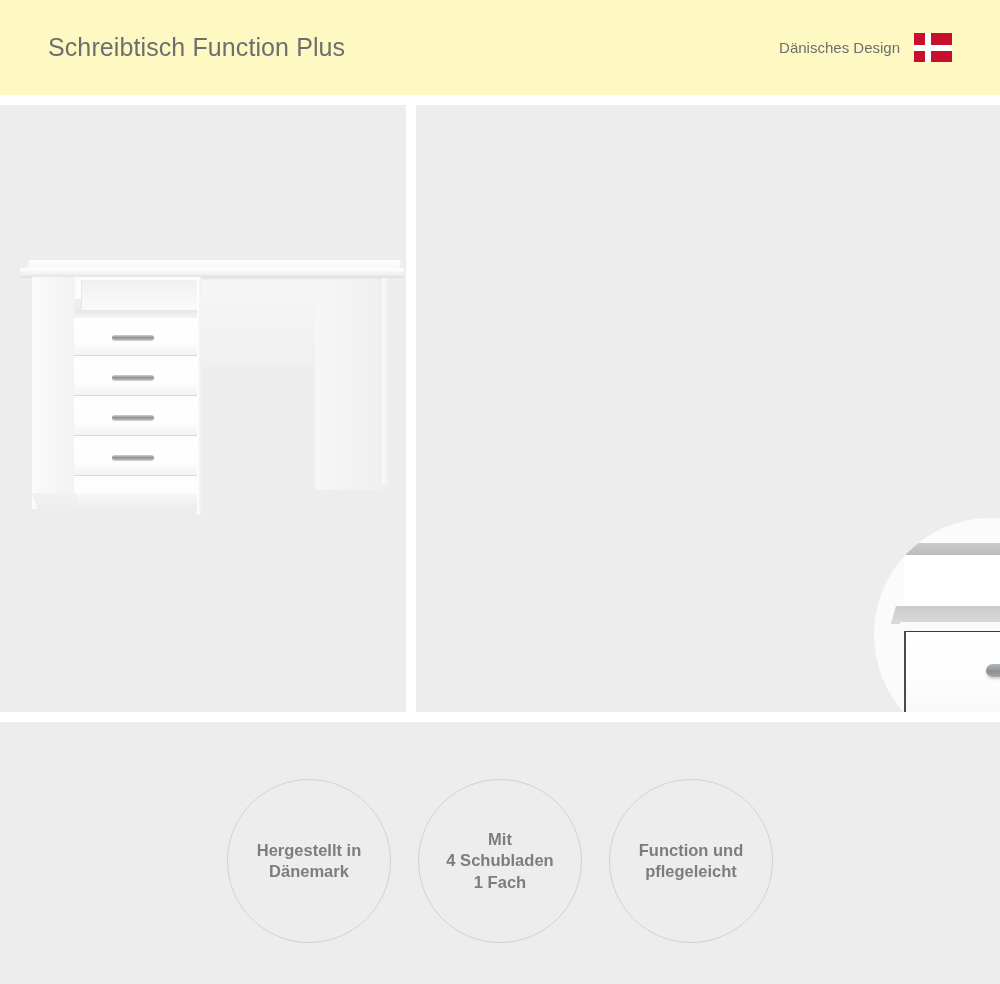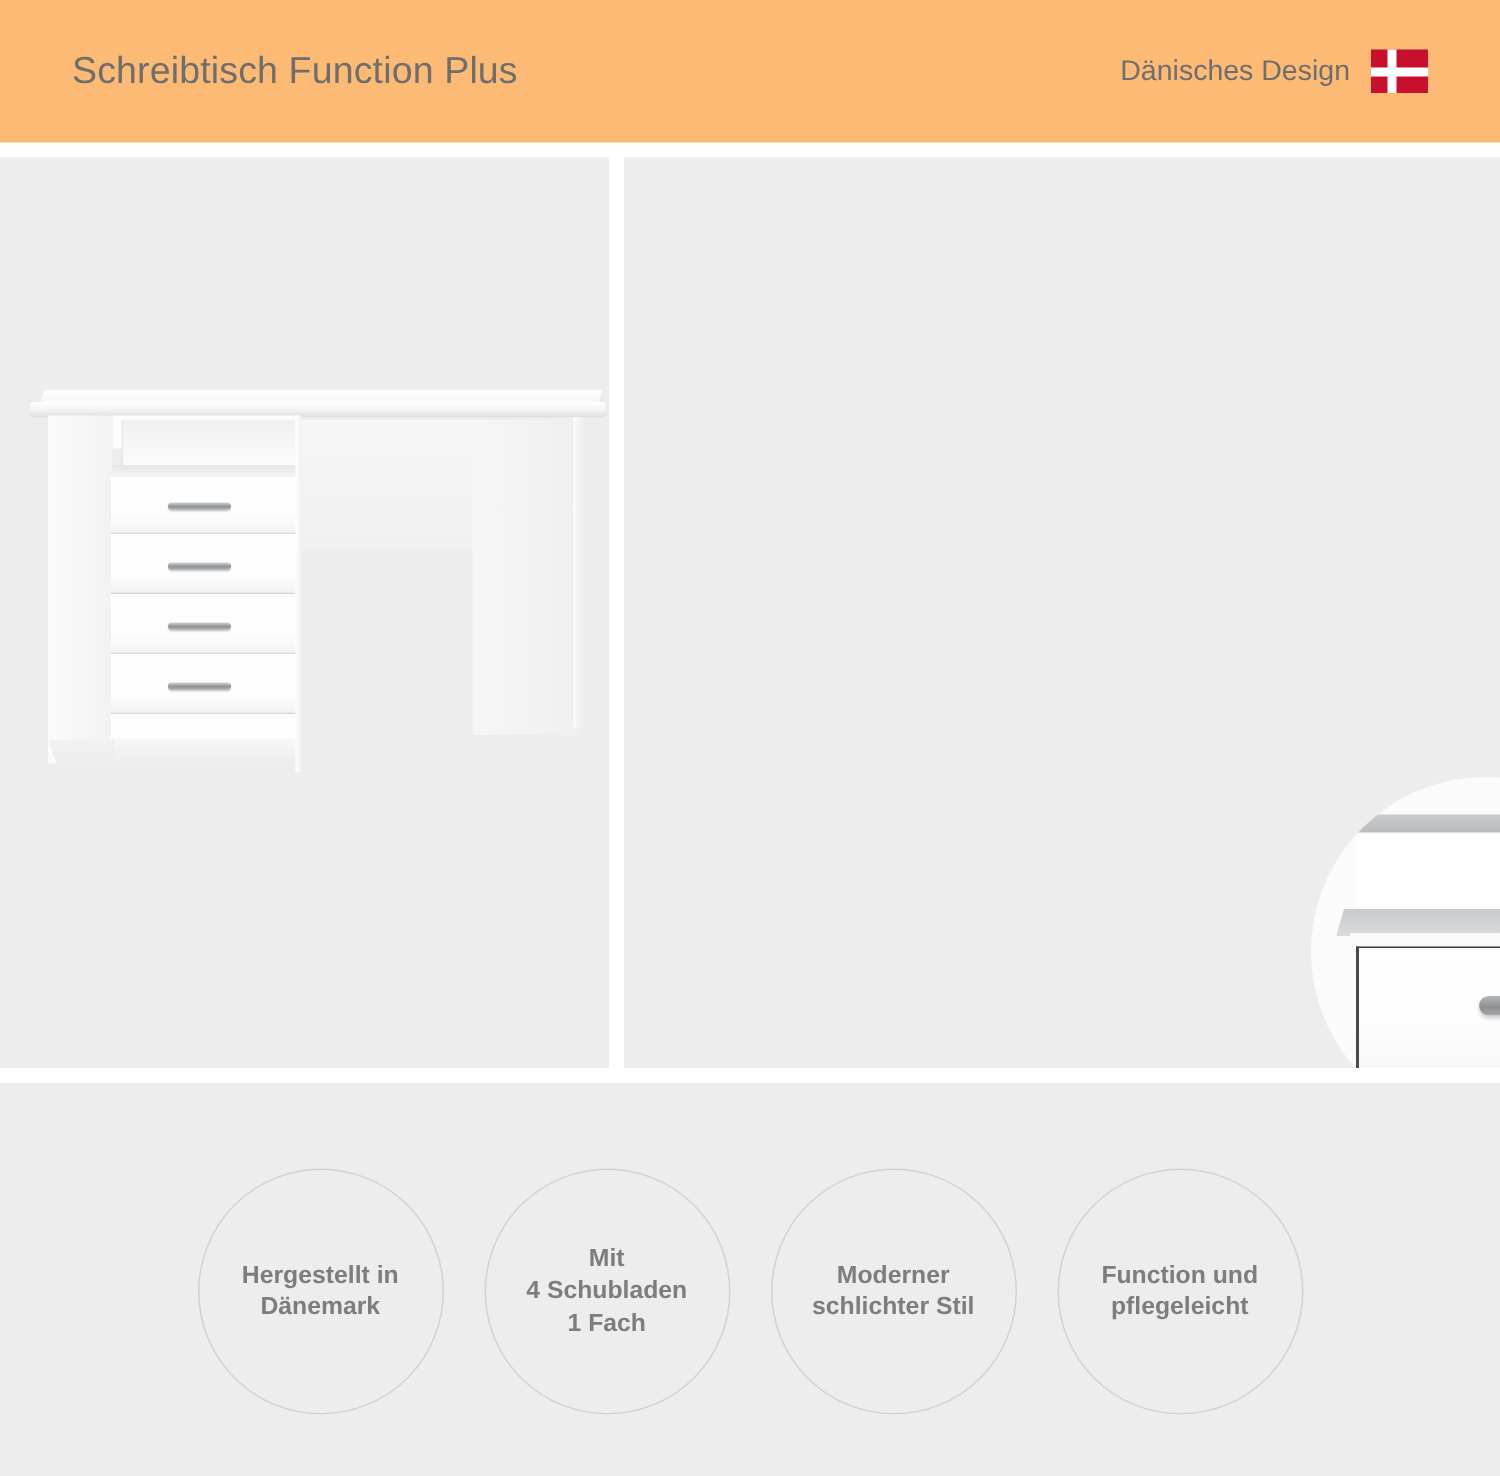--- a/index.html
+++ b/index.html
@@ -7,30 +7,30 @@
     width: 1000px; height: 984px;
     background: #ffffff;
     font-family: "Liberation Sans", sans-serif;
     overflow: hidden;
   }
   .page { position: relative; width: 1000px; height: 984px; background: #ffffff; }
 
   
   .header {
     position: absolute; left: 0; top: 0; width: 1000px; height: 95px;
-    background: #fdba74;
+    background: #fef9c3;
     display: flex; align-items: center; justify-content: space-between;
     padding: 0 48px 0 48px;
   }
   .header-title {
     font-size: 25px; font-weight: 400; color: #6e6e6e;
     letter-spacing: 0.1px; white-space: nowrap;
   }
   .header-right { display: flex; align-items: center; gap: 14px; }
-  .header-tagline { font-size: 19px; font-weight: 400; color: #6e6e6e; white-space: nowrap; }
+  .header-tagline { font-size: 15px; font-weight: 400; color: #6e6e6e; white-space: nowrap; }
   .flag { position: relative; width: 38px; height: 29px; background: #c8102e; flex: 0 0 auto; }
   .flag .bar-v { position: absolute; left: 11px; top: 0; width: 6px; height: 100%; background: #ffffff; }
   .flag .bar-h { position: absolute; left: 0; top: 11.5px; width: 100%; height: 6px; background: #ffffff; }
 
   
   .panel-left {
     position: absolute; left: 0; top: 105px; width: 406px; height: 607px;
     background: #ededed; overflow: hidden;
   }
   .panel-right {
@@ -235,23 +235,19 @@
       <div class="feature-circle">
         <div class="feature-text">Hergestellt in
 Dänemark</div>
       </div>
       <div class="feature-circle">
         <div class="feature-text">Mit
 4 Schubladen
 1 Fach</div>
       </div>
       <div class="feature-circle">
-        <div class="feature-text">Moderner
-schlichter Stil</div>
-      </div>
-      <div class="feature-circle">
         <div class="feature-text">Function und
 pflegeleicht</div>
       </div>
     </div>
   </div>
 
 </div>
 
 </body></html>

